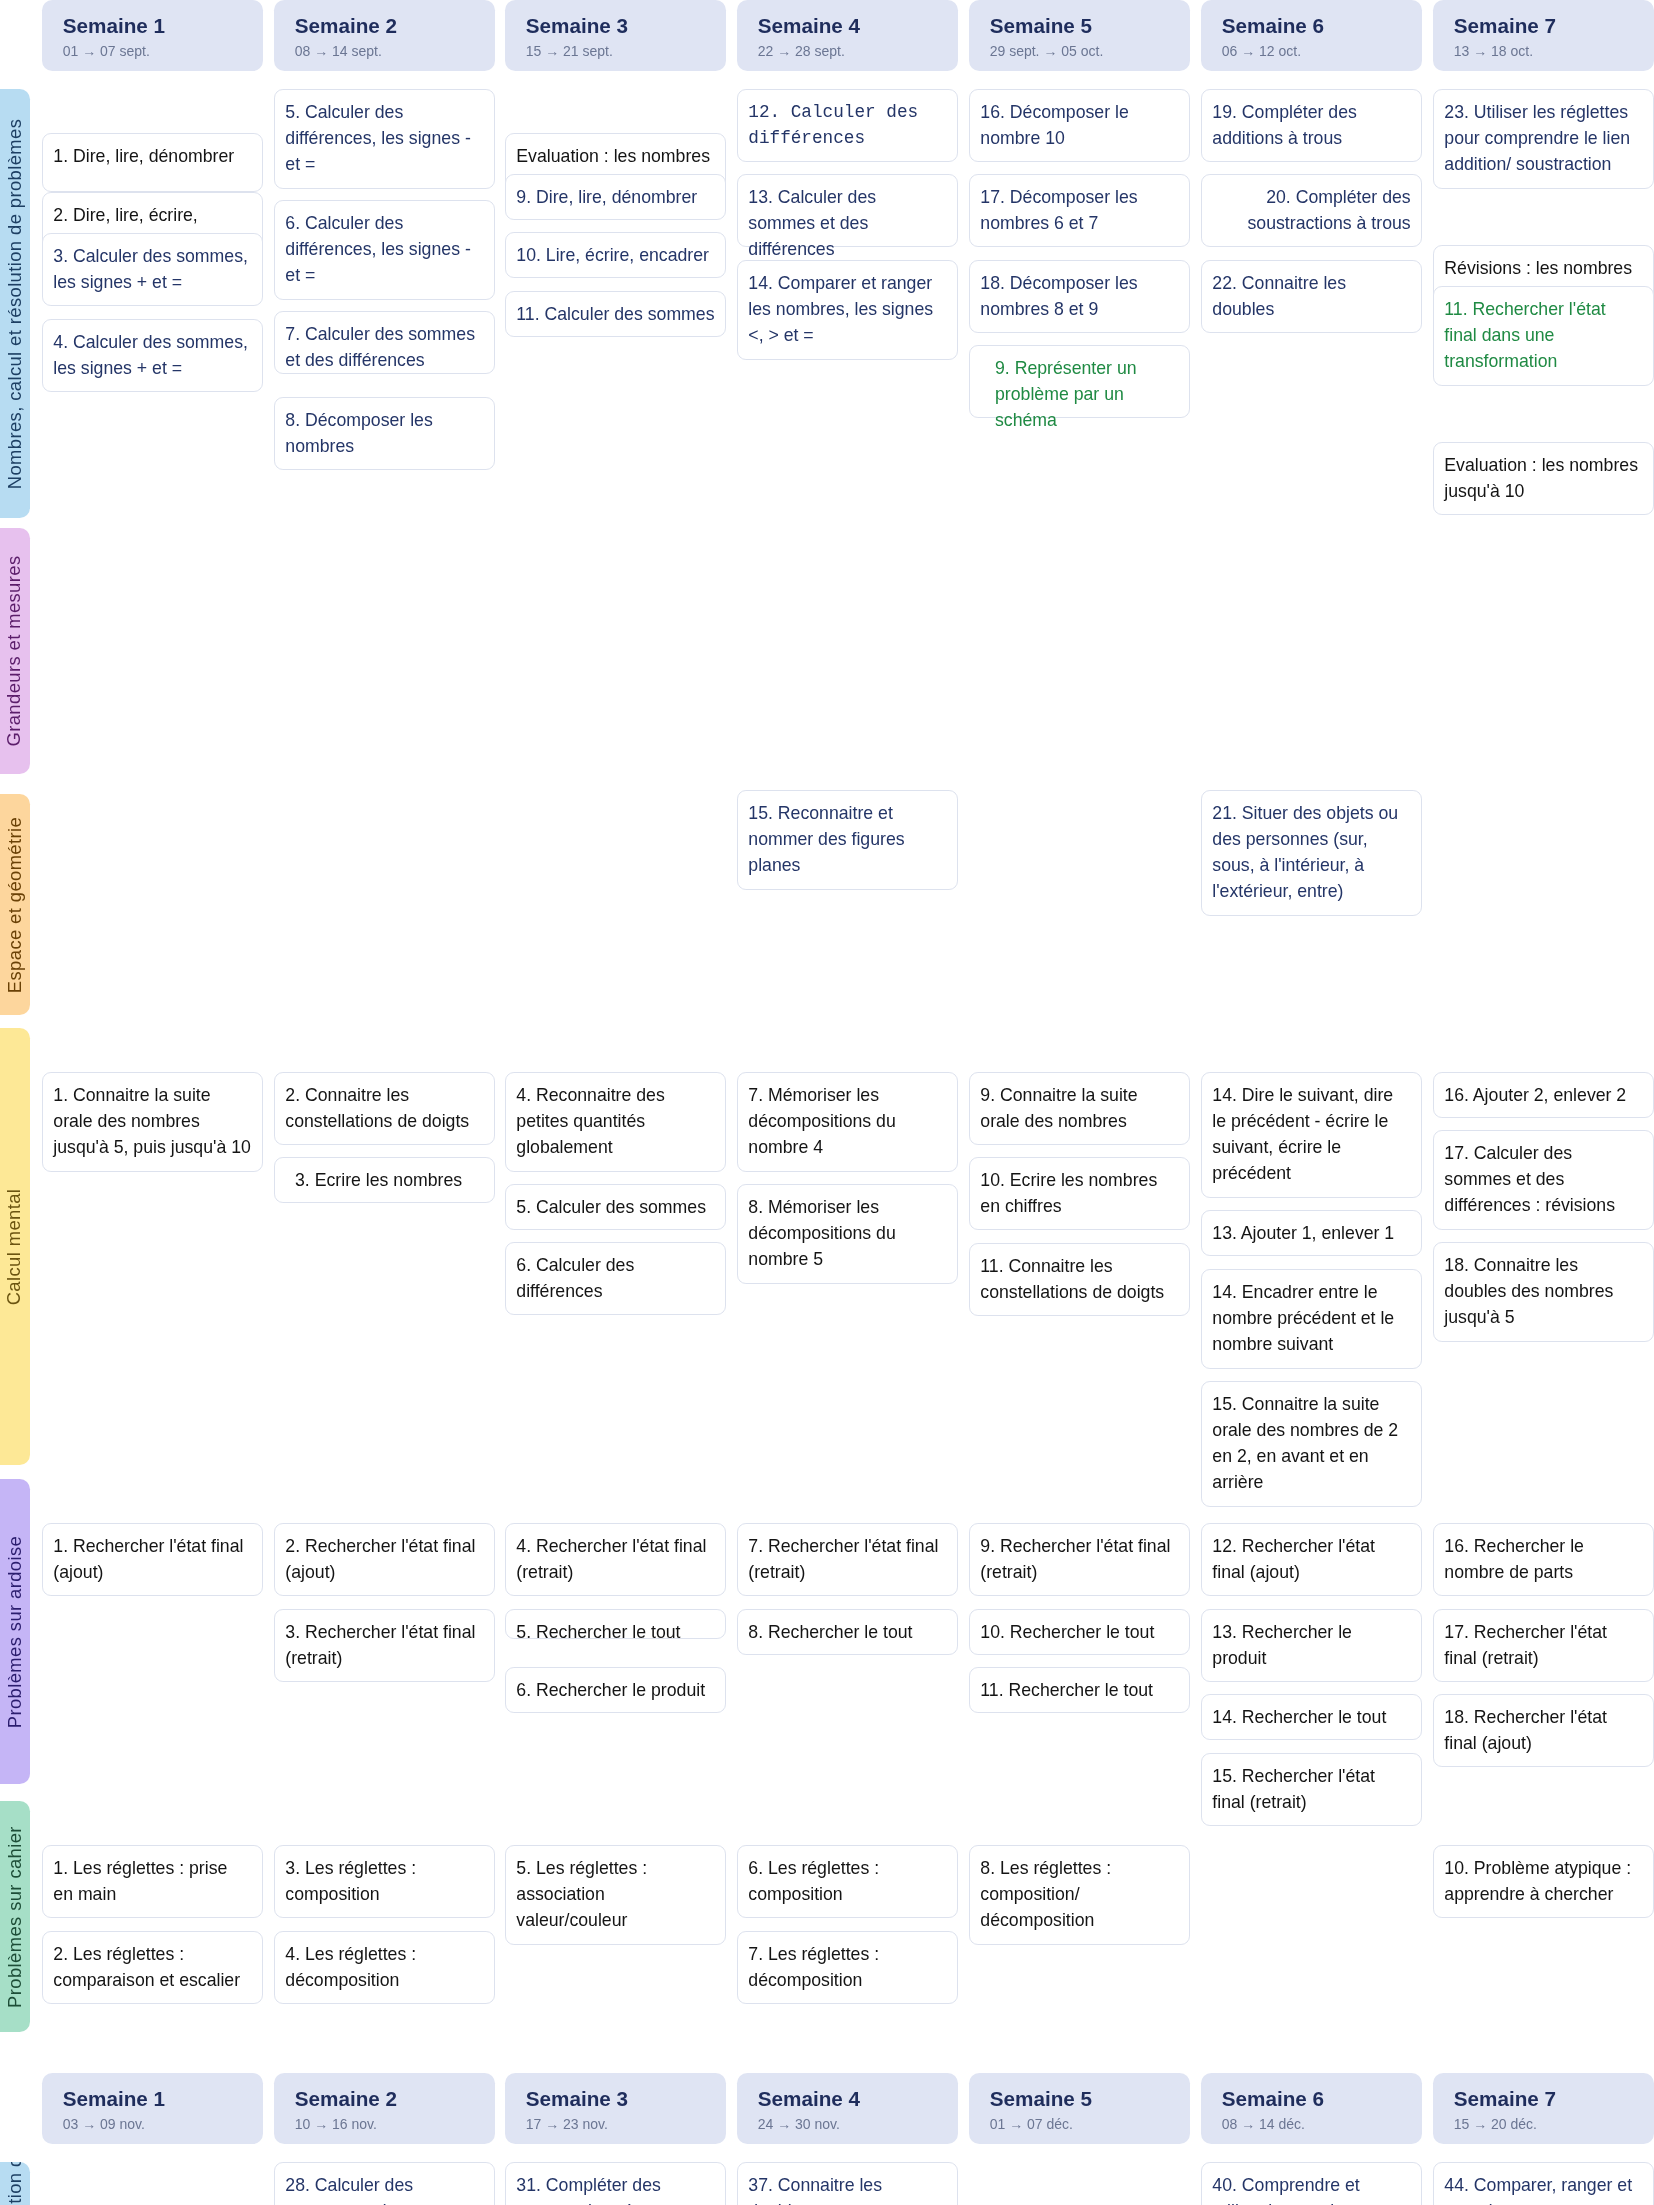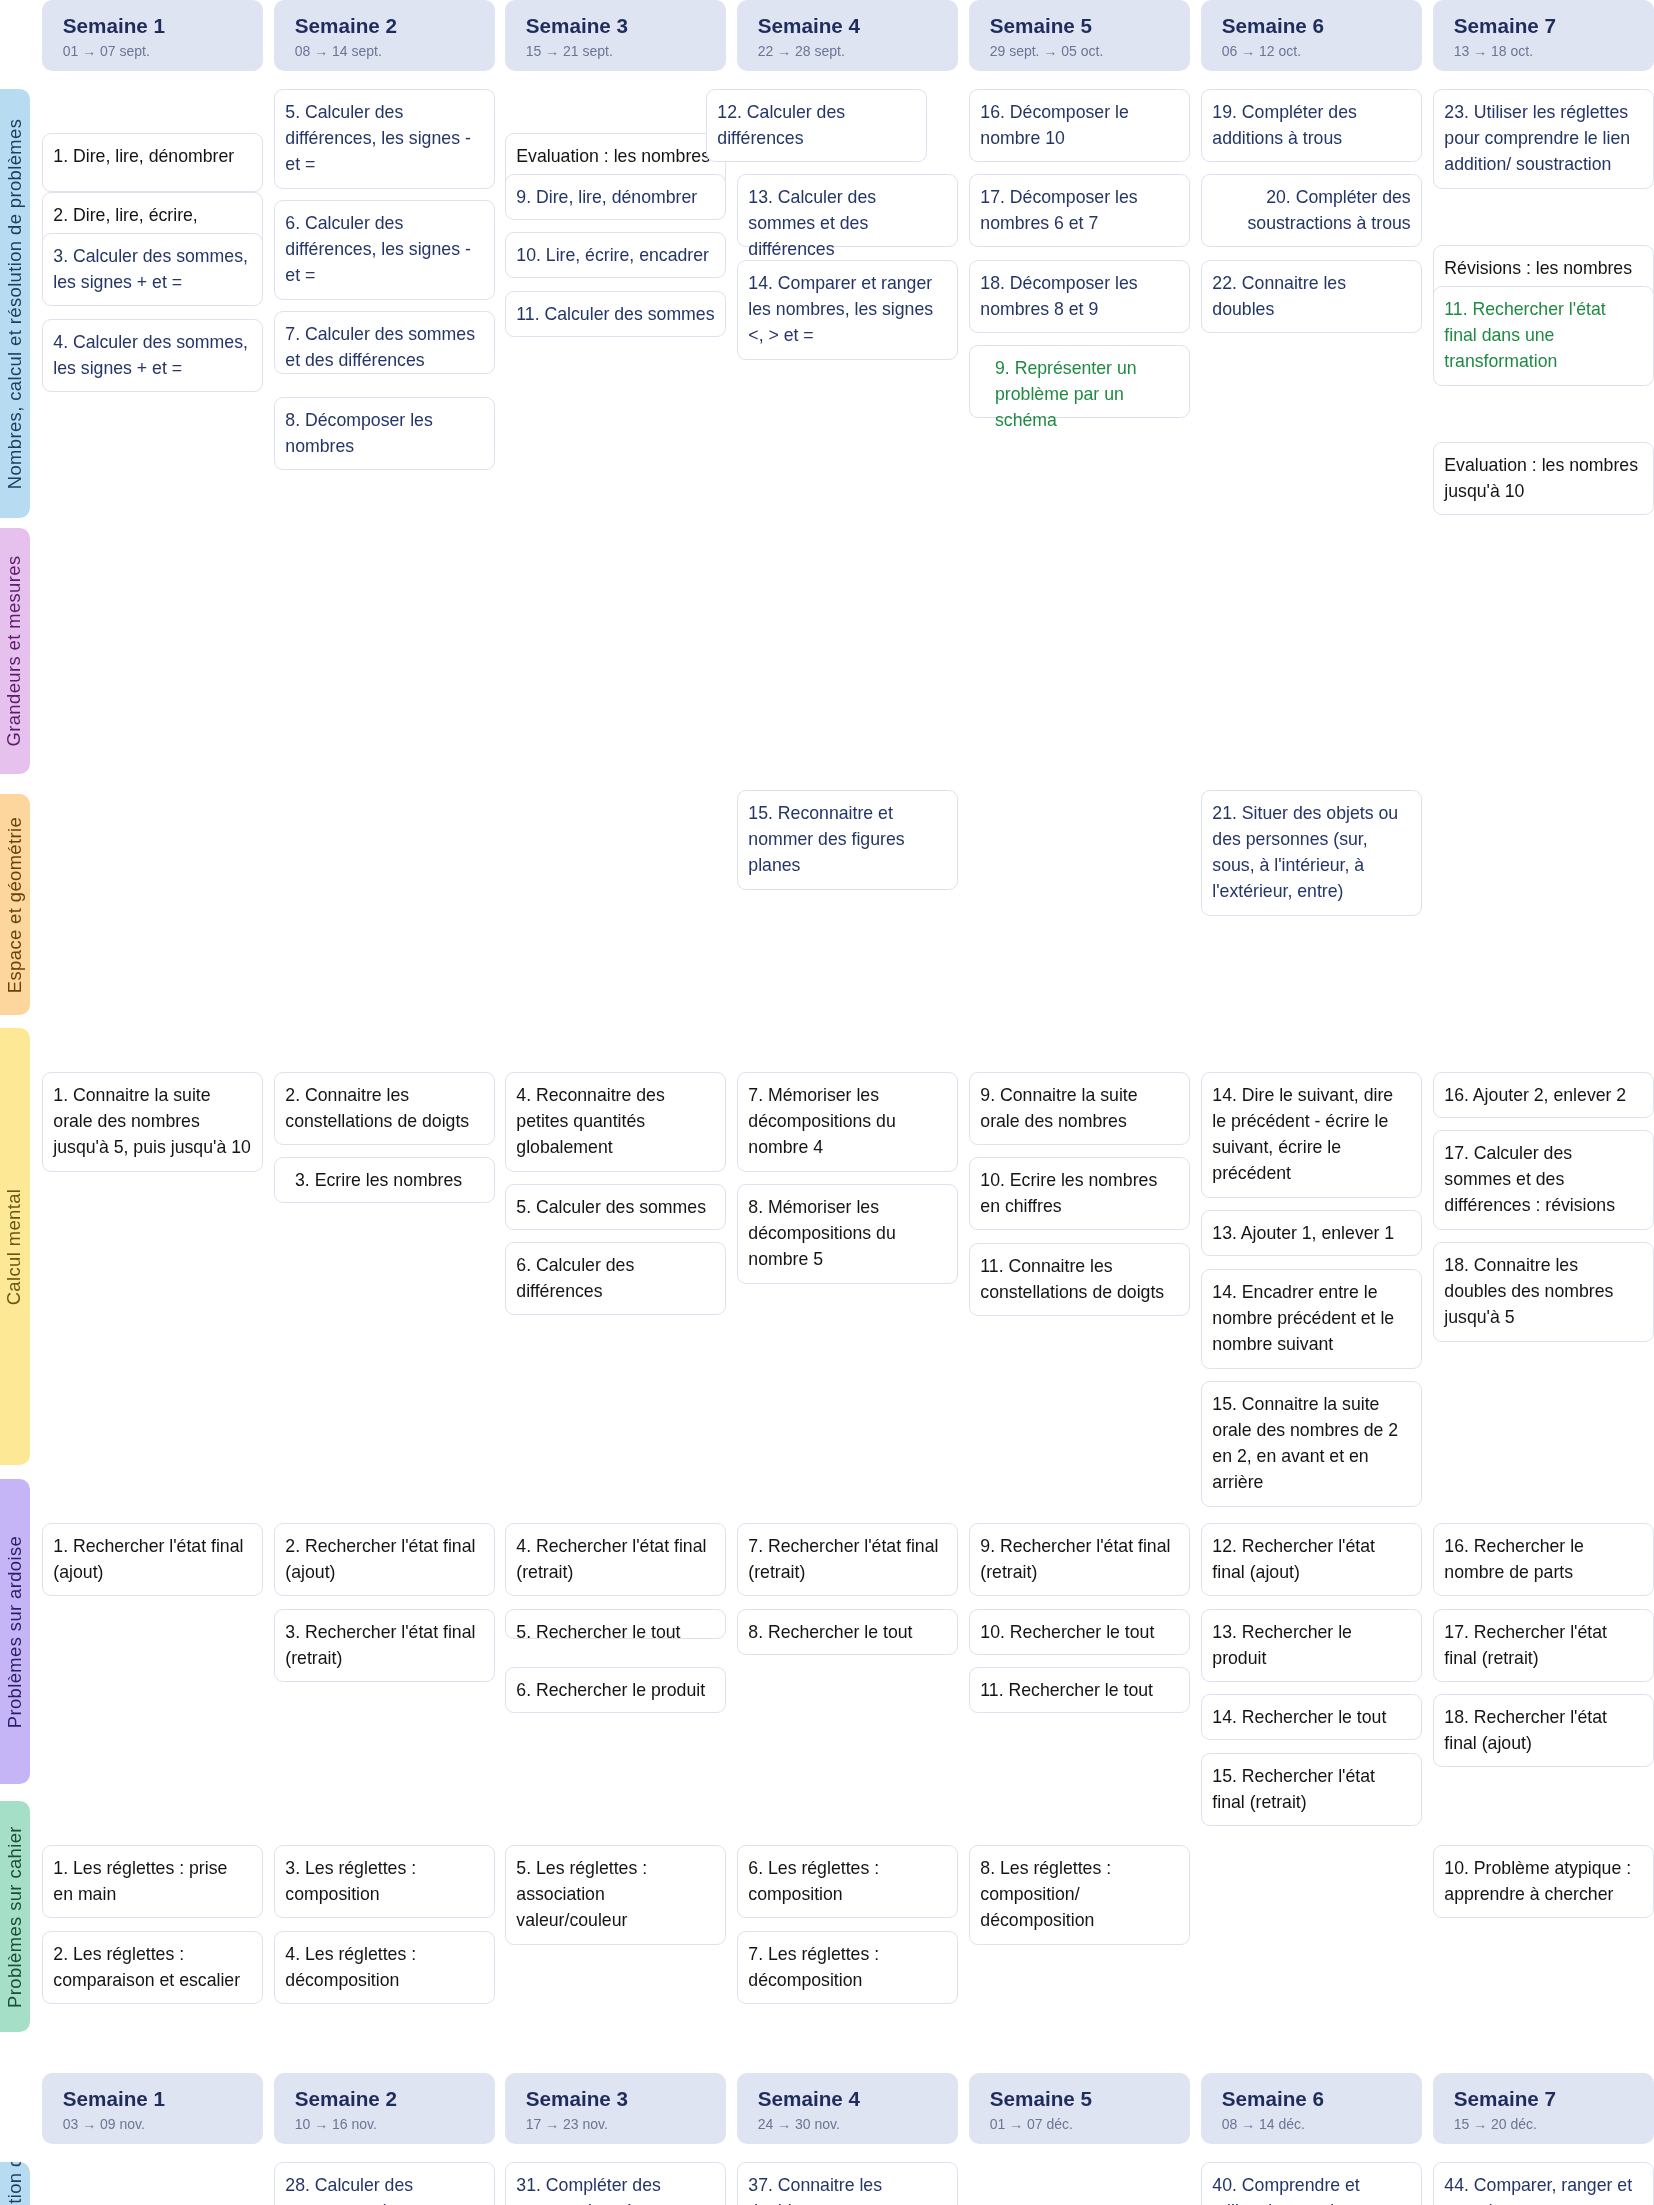--- a/index.html
+++ b/index.html
@@ -116,21 +116,21 @@
     <div class="card c-blue" style="left: 42px; top: 233px; width: 221px; height: 73px;"><span>3. Calculer des sommes, les signes + et =</span></div>
     <div class="card c-blue" style="left: 42px; top: 319px; width: 221px; height: 73px;"><span>4. Calculer des sommes, les signes + et =</span></div>
     <div class="card c-blue" style="left: 274px; top: 89px; width: 221px; height: 100px;"><span>5. Calculer des différences, les signes - et =</span></div>
     <div class="card c-blue" style="left: 274px; top: 200px; width: 221px; height: 100px;"><span>6. Calculer des différences, les signes - et =</span></div>
     <div class="card c-blue" style="left: 274px; top: 311px; width: 221px; height: 63px;"><span>7. Calculer des sommes et des différences</span></div>
     <div class="card c-blue" style="left: 274px; top: 397px; width: 221px; height: 73px;"><span>8. Décomposer les nombres</span></div>
     <div class="card c-black" style="left: 505px; top: 89px; width: 221px; height: 73px;"><span>Evaluation : les nombres jusqu'à 5</span></div>
     <div class="card c-blue" style="left: 505px; top: 174px; width: 221px; height: 46px;"><span>9. Dire, lire, dénombrer</span></div>
     <div class="card c-blue" style="left: 505px; top: 232px; width: 221px; height: 46px;"><span>10. Lire, écrire, encadrer</span></div>
     <div class="card c-blue" style="left: 505px; top: 291px; width: 221px; height: 46px;"><span>11. Calculer des sommes</span></div>
-    <div class="card c-blue" style="left: 706px; top: 89px; width: 221px; height: 73px;"><span>12. Calculer des différences</span></div>
+    <div class="card c-blue" style="left: 737px; top: 89px; width: 221px; height: 73px; font-family: Liberation Mono, monospace;"><span>12. Calculer des différences</span></div>
     <div class="card c-blue" style="left: 737px; top: 174px; width: 221px; height: 73px;"><span>13. Calculer des sommes et des différences</span></div>
     <div class="card c-blue" style="left: 737px; top: 260px; width: 221px; height: 100px;"><span>14. Comparer et ranger les nombres, les signes &lt;, &gt; et =</span></div>
     <div class="card c-blue" style="left: 969px; top: 89px; width: 221px; height: 73px;"><span>16. Décomposer le nombre 10</span></div>
     <div class="card c-blue" style="left: 969px; top: 174px; width: 221px; height: 73px;"><span>17. Décomposer les nombres 6 et 7</span></div>
     <div class="card c-blue" style="left: 969px; top: 260px; width: 221px; height: 73px;"><span>18. Décomposer les nombres 8 et 9</span></div>
     <div class="card c-green" style="left: 969px; top: 345px; width: 221px; height: 73px; padding-left: 25px;"><span>9. Représenter un problème par un schéma</span></div>
     <div class="card c-blue" style="left: 1201px; top: 89px; width: 221px; height: 73px;"><span>19. Compléter des additions à trous</span></div>
     <div class="card c-blue" style="left: 1201px; top: 174px; width: 221px; height: 73px; text-align: right;"><span>20. Compléter des soustractions à trous</span></div>
     <div class="card c-blue" style="left: 1201px; top: 260px; width: 221px; height: 73px;"><span>22. Connaitre les doubles</span></div>
     <div class="card c-blue" style="left: 1433px; top: 89px; width: 221px; height: 100px;"><span>23. Utiliser les réglettes pour comprendre le lien addition/ soustraction</span></div>

